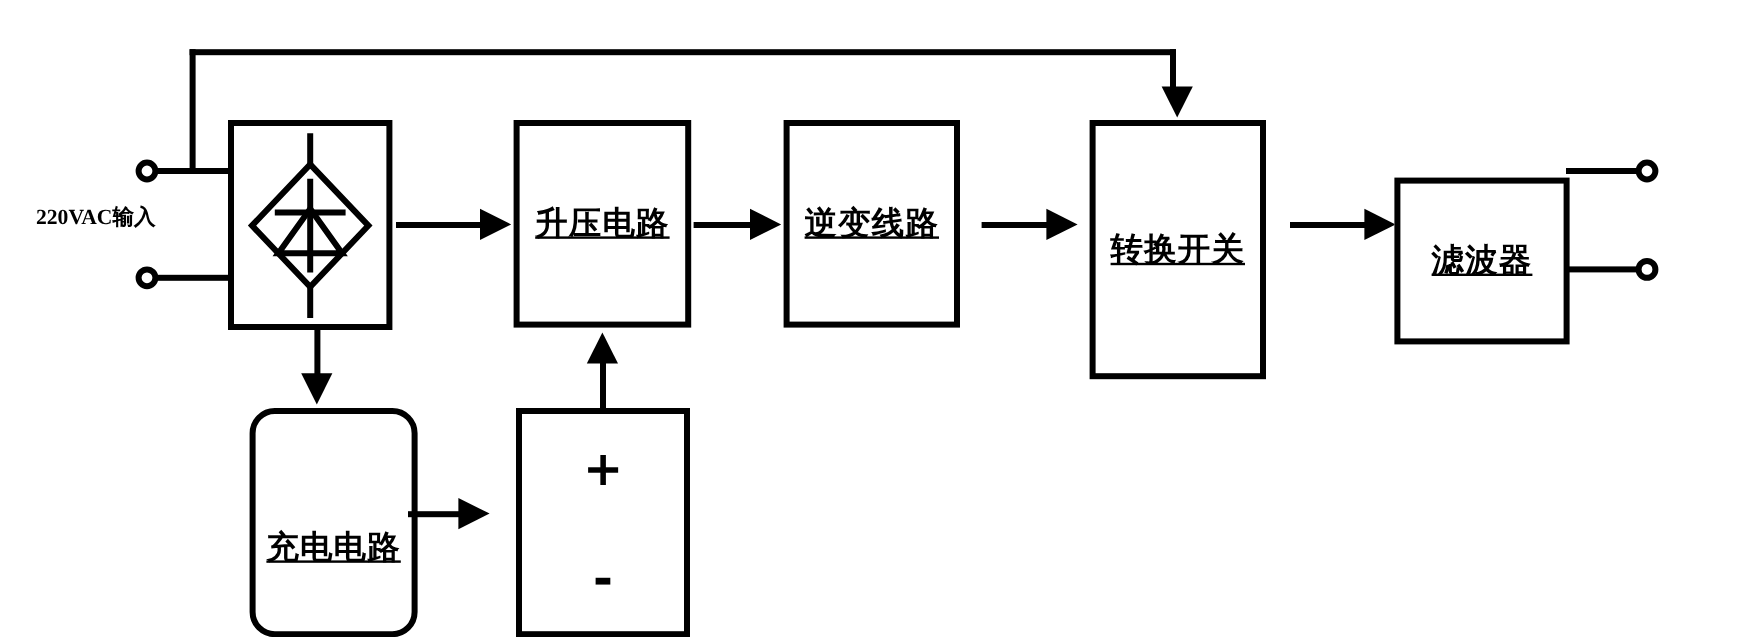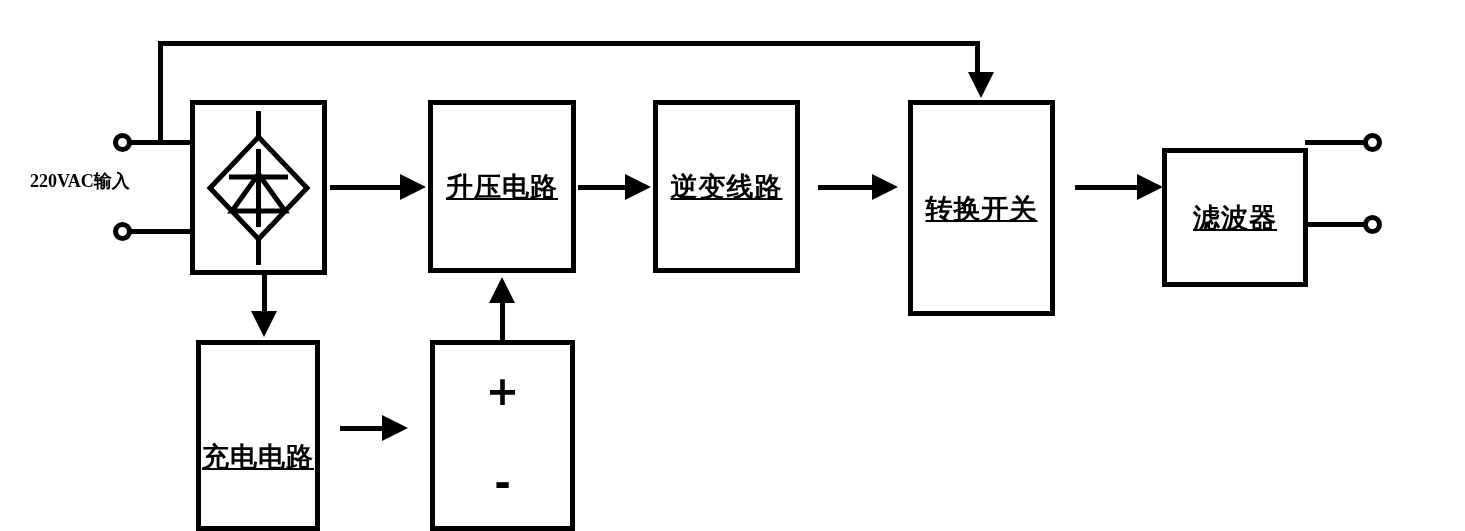--- a/index.html
+++ b/index.html
@@ -167,21 +167,21 @@
   </div>
 
   <div class="wire-h" style="left:1305px; top:140px; width:66px;"></div>
   <div class="term" style="left:1363px; top:133px;"></div>
   <div class="wire-h" style="left:1305px; top:222px; width:66px;"></div>
   <div class="term" style="left:1363px; top:215px;"></div>
 
   <div class="wire-v" style="left:262px; top:275px; width:5px; height:40px;"></div>
   <div class="arrow-d" style="left:251px; top:311px;"></div>
 
-  <div class="blk" style="left:196px; top:340px; width:124px; height:191px;">
+  <div class="blk" style="left:208px; top:340px; width:140px; height:191px;border-radius:21px;">
     <span class="blk-label" style="margin-top:42px;">充电电路</span>
   </div>
 
   <div class="wire-h" style="left:340px; top:426px; width:50px;"></div>
   <div class="arrow-r" style="left:382px; top:415px;"></div>
 
   <div class="blk" style="left:430px; top:340px; width:145px; height:191px;">
     <span class="batt-sym batt-plus">+</span>
     <span class="batt-sym batt-minus">-</span>
   </div>

